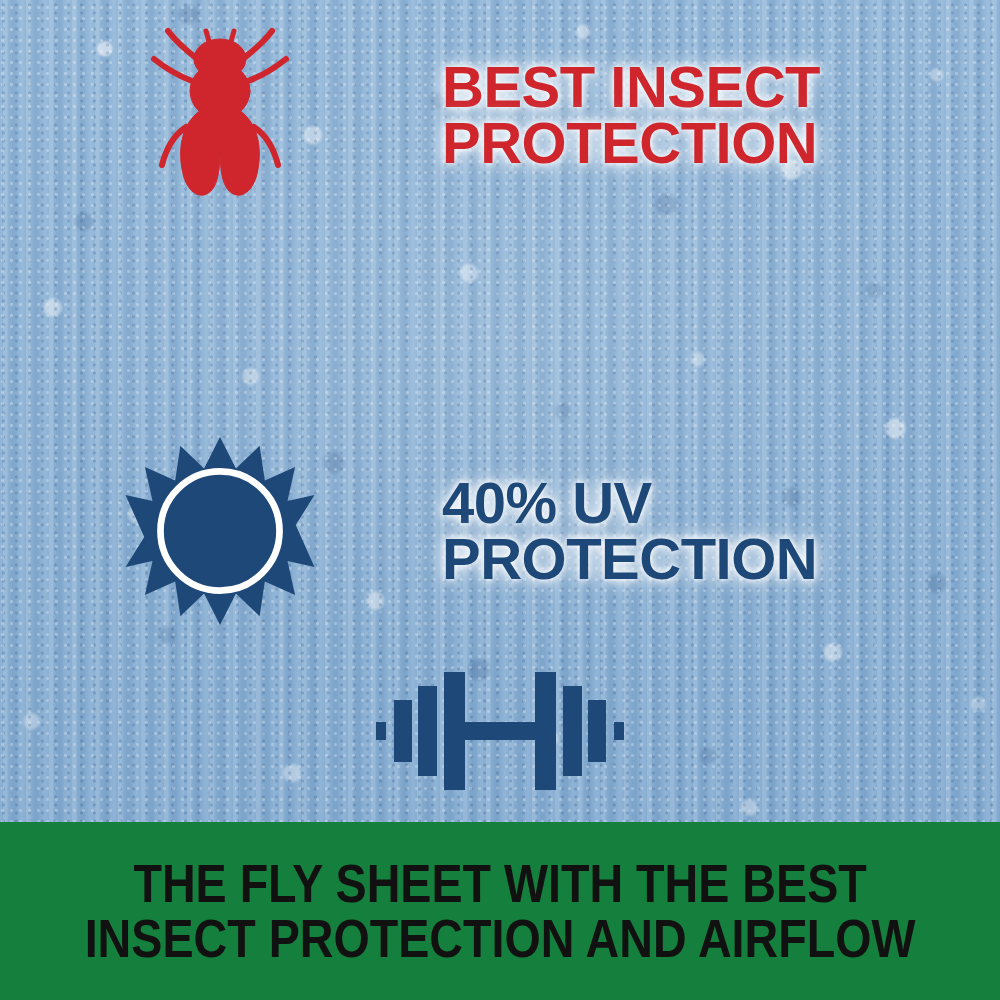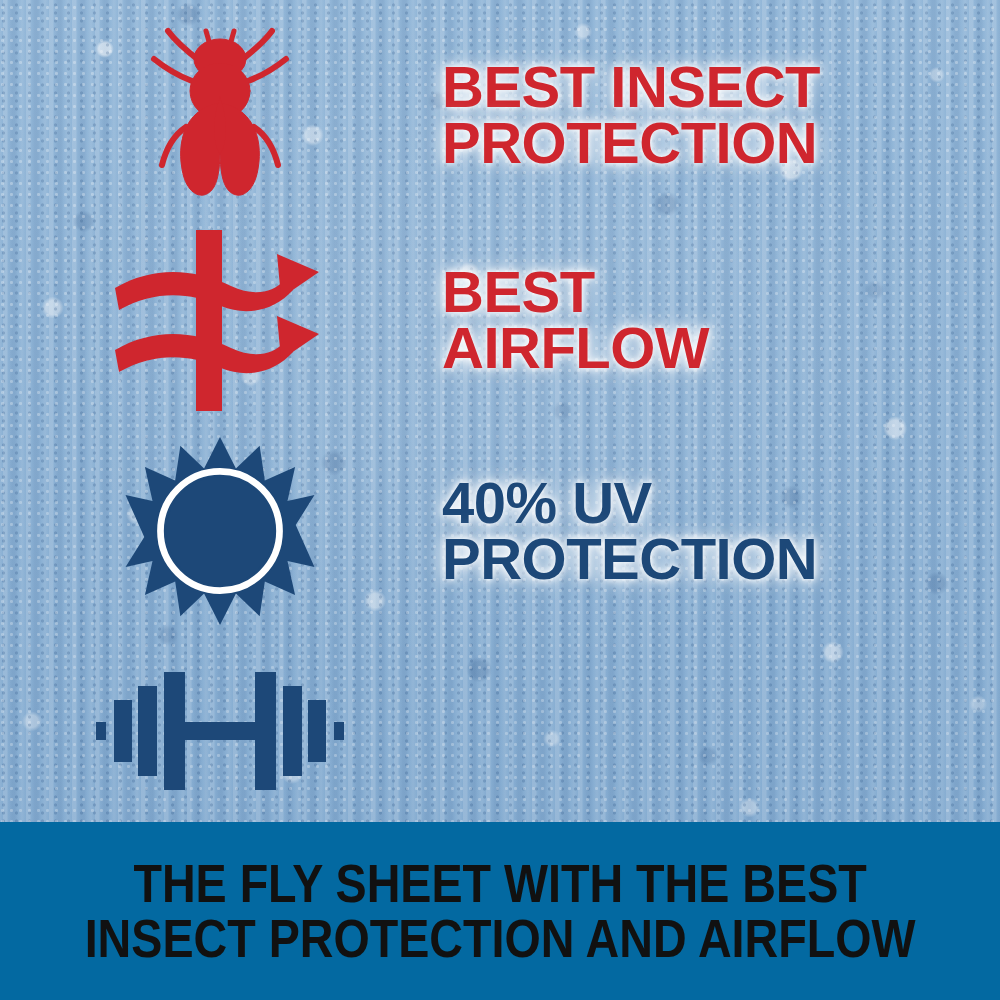--- a/index.html
+++ b/index.html
@@ -110,20 +110,21 @@
       linear-gradient(180deg, rgba(255,255,255,0.05) 0%, rgba(50,95,150,0.08) 100%);
   }
 
   
   .feature-row {
     position: absolute;
     display: flex;
     align-items: center;
     left: 0;
     width: 1000px;
+    justify-content: center;
   }
   .icon-cell {
     width: 440px;
     display: flex;
     justify-content: center;
     align-items: center;
     flex: 0 0 440px;
   }
   .text-cell {
     flex: 1 1 auto;
@@ -156,21 +157,21 @@
       0 0 30px rgba(255,255,255,0.35);
   }
 
   
   #caption-band {
     position: absolute;
     left: 0;
     top: 822px;
     width: 1000px;
     height: 178px;
-    background: #0369a1;
+    background: #15803d;
     display: flex;
     align-items: center;
     justify-content: center;
   }
   #caption-text {
     color: #111111;
     font-family: "Liberation Sans Narrow", "Liberation Sans", sans-serif;
     font-weight: bold;
     font-size: 53px;
     line-height: 1.04;
@@ -228,48 +229,20 @@
           <path d="M80 74 C 72 96 72 118 80 132 C 88 118 88 96 80 74 Z"></path>
         </g>
       </svg>
     </div>
     <div class="text-cell">
       <div class="feature-text red">BEST INSECT
 PROTECTION</div>
     </div>
   </div>
 
-  <div class="feature-row" style="top:225px;height:190px;">
-    <div class="icon-cell">
-      <svg width="215" height="185" viewBox="0 0 215 185">
-        <g fill="#cf262e">
-
-          <path d="M2 60 C 40 38 80 40 118 58
-                   C 140 68 158 66 172 52
-                   L 180 62
-                   C 160 84 132 88 108 78
-                   C 76 64 42 62 6 82 Z"></path>
-          <path d="M164 26 L206 44 L168 70 Z"></path>
-
-          <path d="M2 122 C 40 100 80 102 118 120
-                   C 140 130 158 128 172 114
-                   L 180 124
-                   C 160 146 132 150 108 140
-                   C 76 126 42 124 6 144 Z"></path>
-          <path d="M164 88 L206 106 L168 132 Z"></path>
-
-          <rect x="83" y="2" width="26" height="181"></rect>
-        </g>
-      </svg>
-    </div>
-    <div class="text-cell">
-      <div class="feature-text red">BEST
-AIRFLOW</div>
-    </div>
-  </div>
 
   <div class="feature-row" style="top:433px;height:195px;">
     <div class="icon-cell">
       <svg width="196" height="192" viewBox="0 0 200 200">
 
         <polygon fill="#1d4878" points="
           100,2 116.6,34.8 141.3,11.2 146.7,47.5 178.2,33.3 170.3,68.8
           198.4,62.6 178.9,93.8 198.4,137.4 170.3,131.2 178.2,166.7 146.7,152.5
           141.3,188.8 116.6,165.2 100,198 83.4,165.2 58.7,188.8 53.3,152.5
           21.8,166.7 29.7,131.2 1.6,137.4 21.1,106.2 1.6,62.6 29.7,68.8

